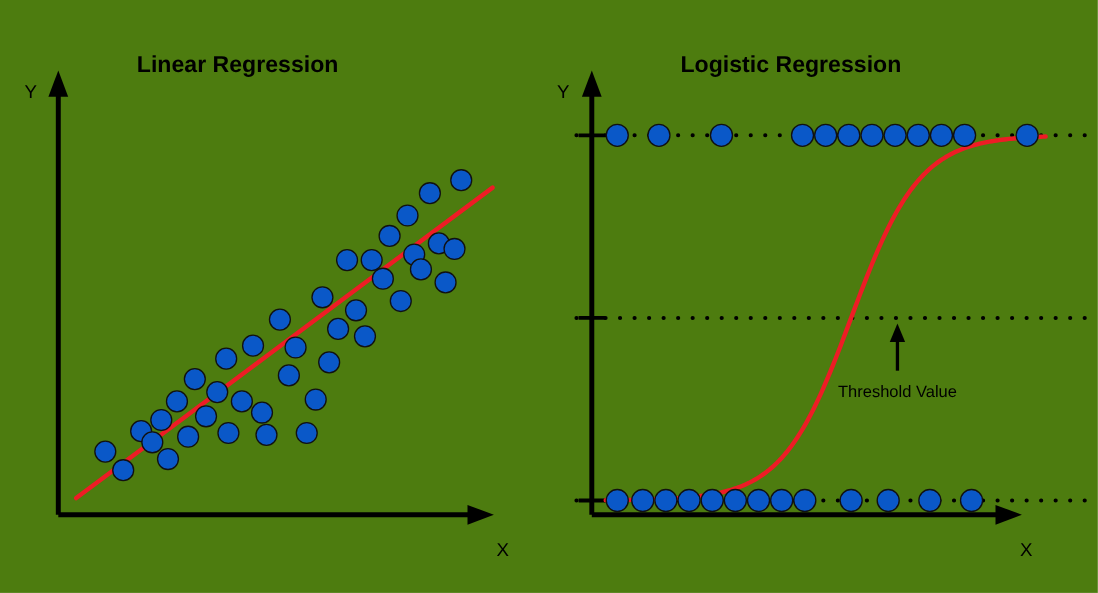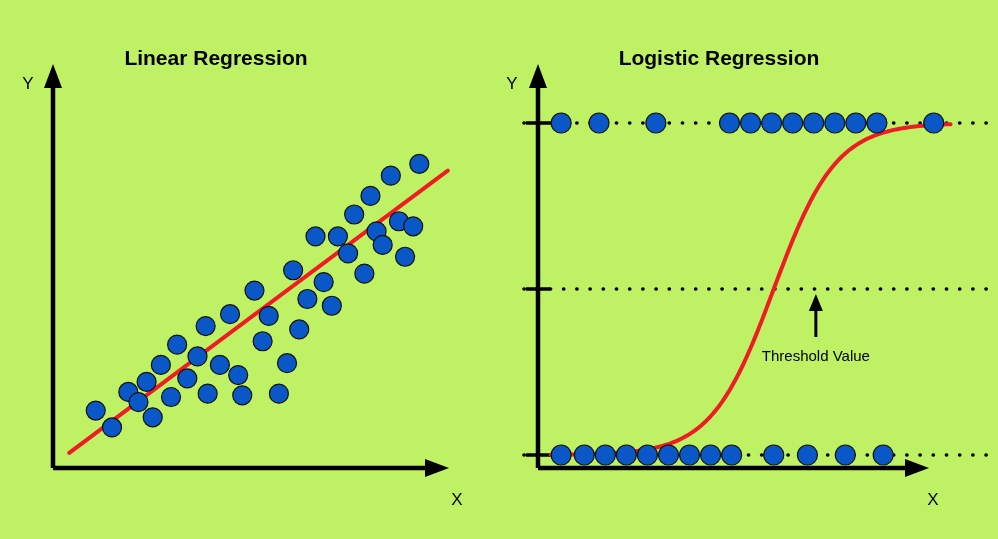--- a/index.html
+++ b/index.html
@@ -10,21 +10,21 @@
   body {
     width: 998px;
     height: 539px;
     font-family: "Liberation Sans", sans-serif;
     overflow: hidden;
   }
   #figure {
     position: relative;
     width: 998px;
     height: 539px;
-    background: #bef264;
+    background: #4d7c0f;
   }
   svg.panel {
     position: absolute;
     top: 0;
     display: block;
   }
   #panel-linear { left: 0; }
   #panel-logistic { left: 499px; }
 
   .chart-title {

